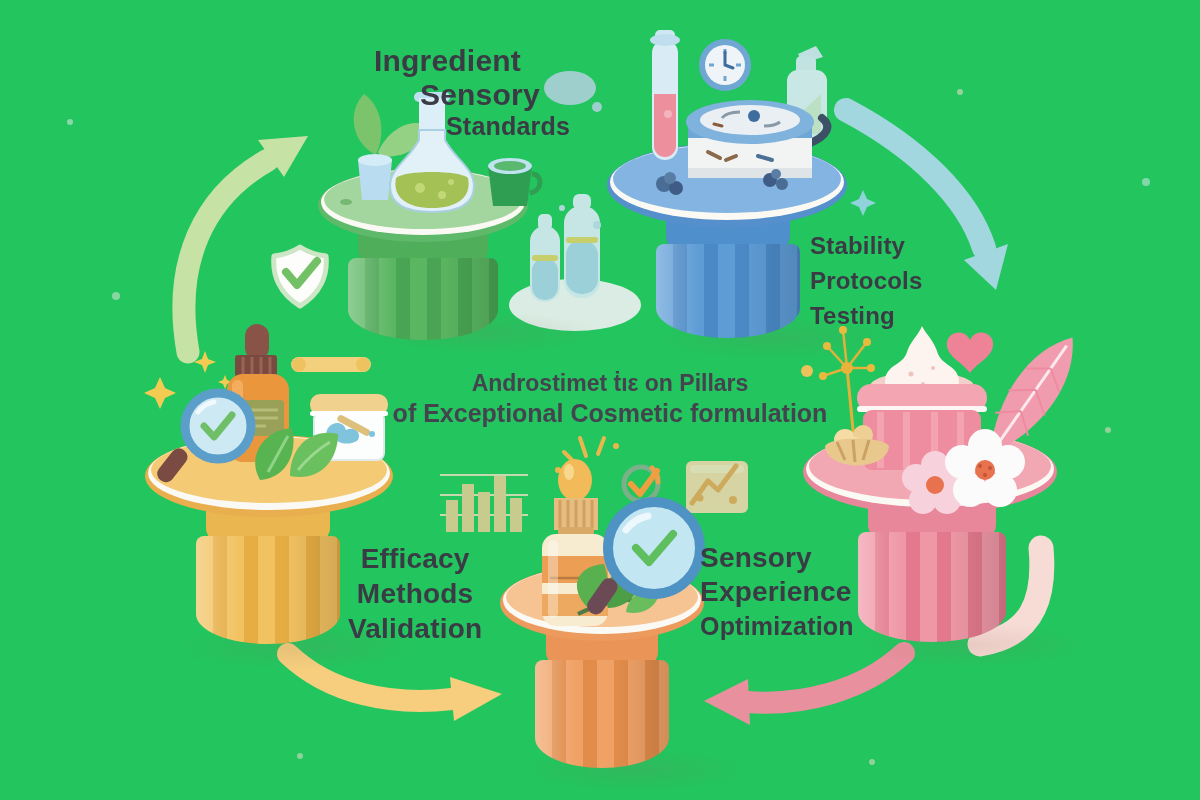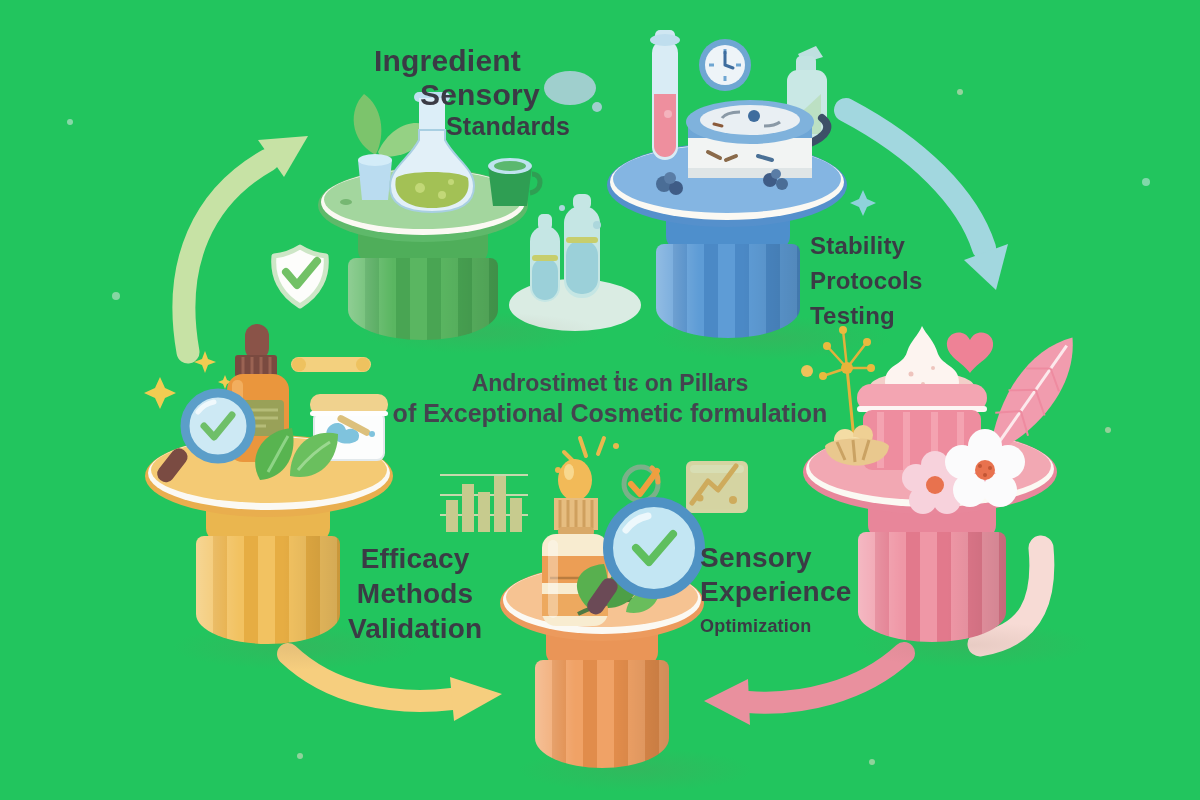--- a/index.html
+++ b/index.html
@@ -368,21 +368,21 @@
 
   <div class="lbl" style="left:810px;top:228px;font-size:24px;line-height:35px;">
     <span>Stability</span>
     <span>Protocols</span>
     <span>Testing</span>
   </div>
 
   <div class="lbl" style="left:700px;top:541px;width:146px;text-align:left;font-size:28px;line-height:34px;">
     <span>Sensory</span>
     <span>Experience</span>
-    <span style="font-size:18px;font-weight:600;">Optimization</span>
+    <span style="font-size:25px;font-weight:600;">Optimization</span>
   </div>
 
   <div class="lbl" style="left:348px;top:541px;font-size:28px;line-height:35px;text-align:center;">
     <span>Efficacy</span>
     <span>Methods</span>
     <span>Validation</span>
   </div>
 
   <div class="caption" style="left:360px;top:368px;width:500px;">
     <span style="display:block;font-size:23px;line-height:30px;">Androstimet ṫıε on Pillars</span>

